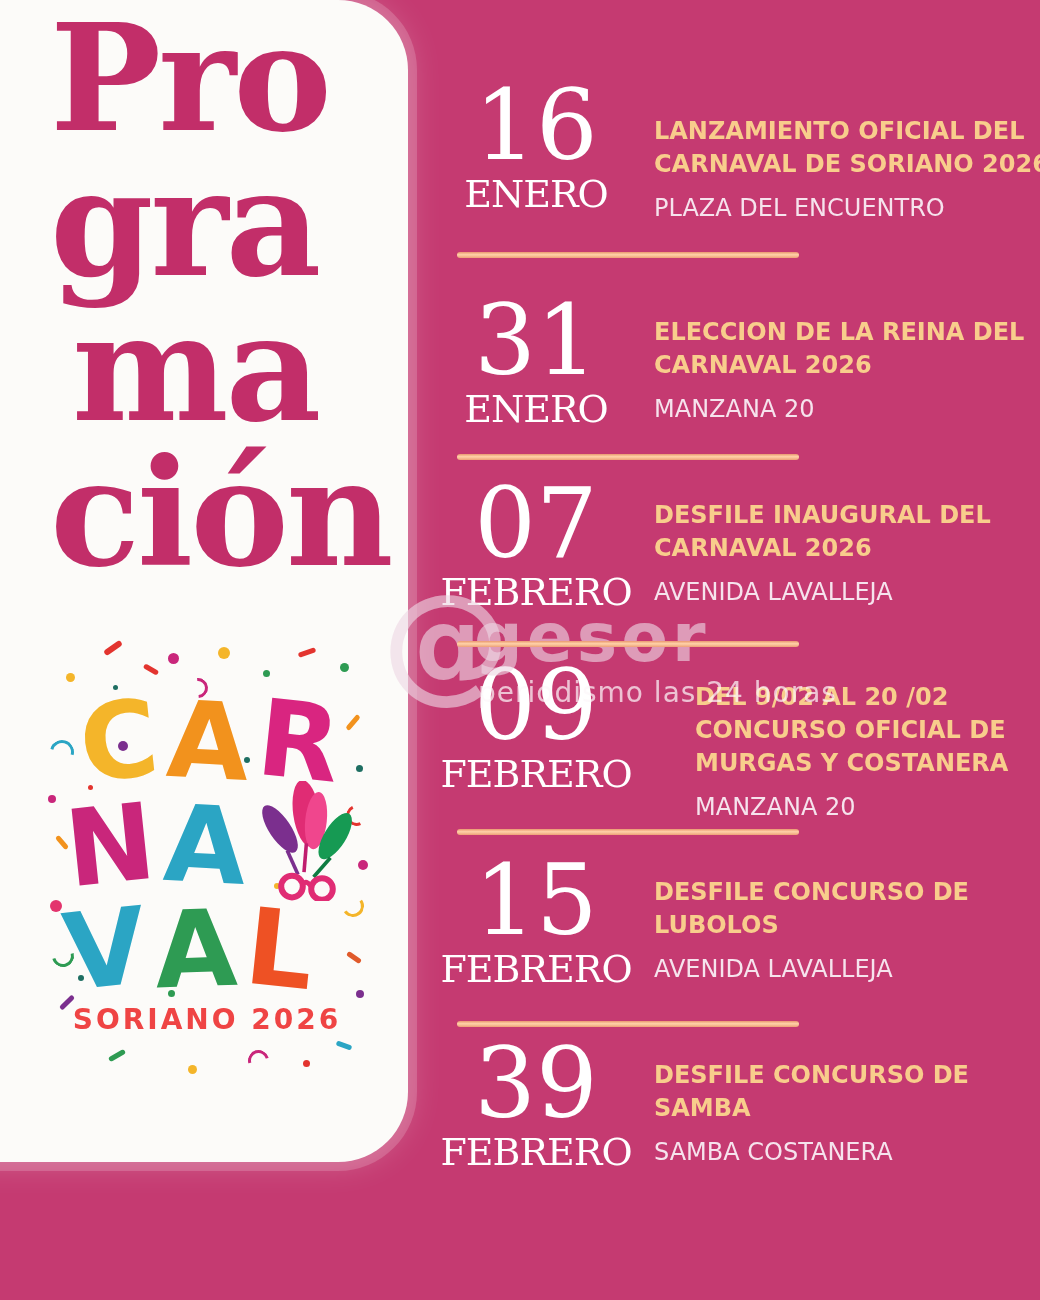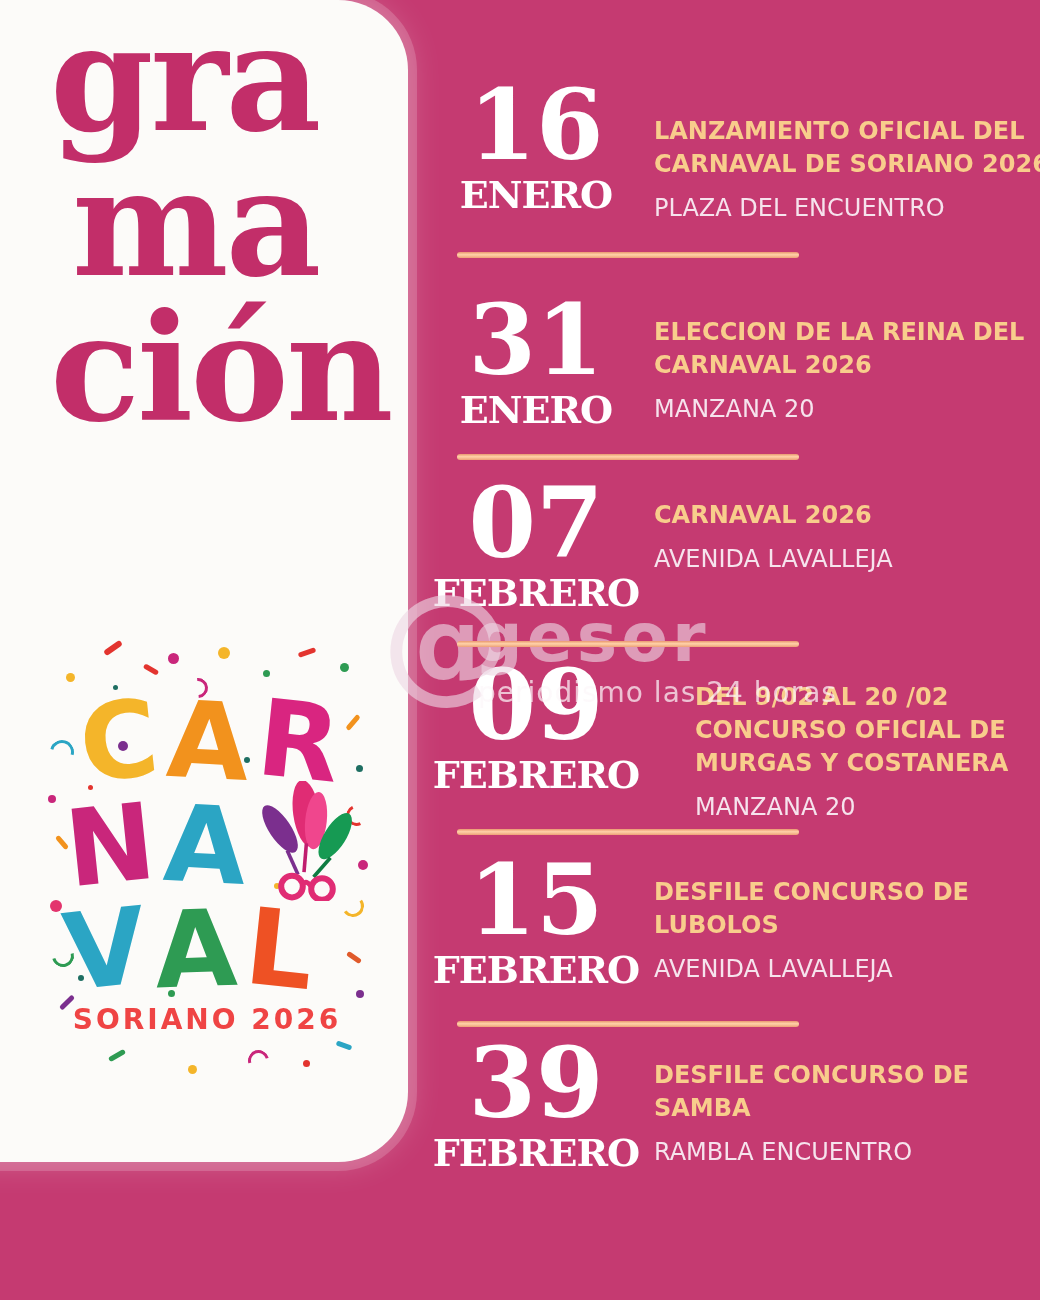--- a/index.html
+++ b/index.html
@@ -57,21 +57,21 @@
   
   .event{position:absolute;left:432px;width:600px;display:flex;z-index:1;}
   .event.e1{top:85px;}
   .event.e2{top:300px;}
   .event.e3{top:483px;}
   .event.e4{top:665px;gap:41px;}
   .event.e5{top:860px;justify-content:space-between;}
   .event.e6{top:1043px;}
   .date-col{
     width:208px;flex:none;text-align:center;color:#FFFFFF;
-    font-family:"DejaVu Serif",serif;font-weight:700;
+    font-family:"DejaVu Serif",serif;font-weight:400;
   }
   .day{display:block;font-size:97px;line-height:0.84;}
   .month{display:block;font-size:38px;line-height:1.1;margin-top:8px;letter-spacing:-1px;}
   .text-col{flex:1;padding-left:14px;padding-top:16px;}
   .event.e1 .text-col{padding-top:30px;}
   .event-title{color:#F8CD8C;font-weight:700;font-size:24px;line-height:33px;}
   .event-title .tl{display:block;white-space:nowrap;}
   .event-location{color:#F6E3ED;font-size:24px;line-height:30px;margin-top:12px;white-space:nowrap;}
   
   .divider{
@@ -84,20 +84,21 @@
   .divider.d4{top:829px;}
   .divider.d5{top:1021px;}
 </style>
 </head>
 <body>
 
 <div class="poster">
 
   <div class="panel">
     <div class="program-title">
+      <div class="pt-line l1">Pro</div>
       <div class="pt-line l2">gra</div>
       <div class="pt-line l3">ma</div>
       <div class="pt-line l4">ción</div>
     </div>
 
     <div class="logo">
       <div id="confetti-layer">
           <div class="cf" style="left: 55px; top: 0px; width: 20px; height: 6px; border-radius: 6px; background: rgb(227, 52, 47); transform: rotate(-35deg);"></div>
           <div class="cf" style="left: 18px; top: 28px; height: 9px; width: 9px; border-radius: 50%; background: rgb(244, 181, 42);"></div>
           <div class="cf" style="left: 120px; top: 8px; height: 11px; width: 11px; border-radius: 50%; background: rgb(201, 38, 123);"></div>
@@ -200,20 +201,21 @@
     </div>
   </div>
 
   <div class="event e3">
     <div class="date-col">
       <span class="day">07</span>
       <span class="month">FEBRERO</span>
     </div>
     <div class="text-col">
       <div class="event-title">
+        <span class="tl">DESFILE INAUGURAL DEL</span>
         <span class="tl">CARNAVAL 2026</span>
       </div>
       <div class="event-location">AVENIDA LAVALLEJA</div>
     </div>
   </div>
 
   <div class="event e4">
     <div class="date-col">
       <span class="day">09</span>
       <span class="month">FEBRERO</span>
@@ -245,21 +247,21 @@
   <div class="event e6">
     <div class="date-col">
       <span class="day">39</span>
       <span class="month">FEBRERO</span>
     </div>
     <div class="text-col">
       <div class="event-title">
         <span class="tl">DESFILE CONCURSO DE</span>
         <span class="tl">SAMBA</span>
       </div>
-      <div class="event-location">RAMBLA ENCUENTRO</div>
+      <div class="event-location">SAMBA COSTANERA</div>
     </div>
   </div>
 
   <div class="divider d1"></div>
   <div class="divider d2"></div>
   <div class="divider d3"></div>
   <div class="divider d4"></div>
   <div class="divider d5"></div>
 
 </div>

